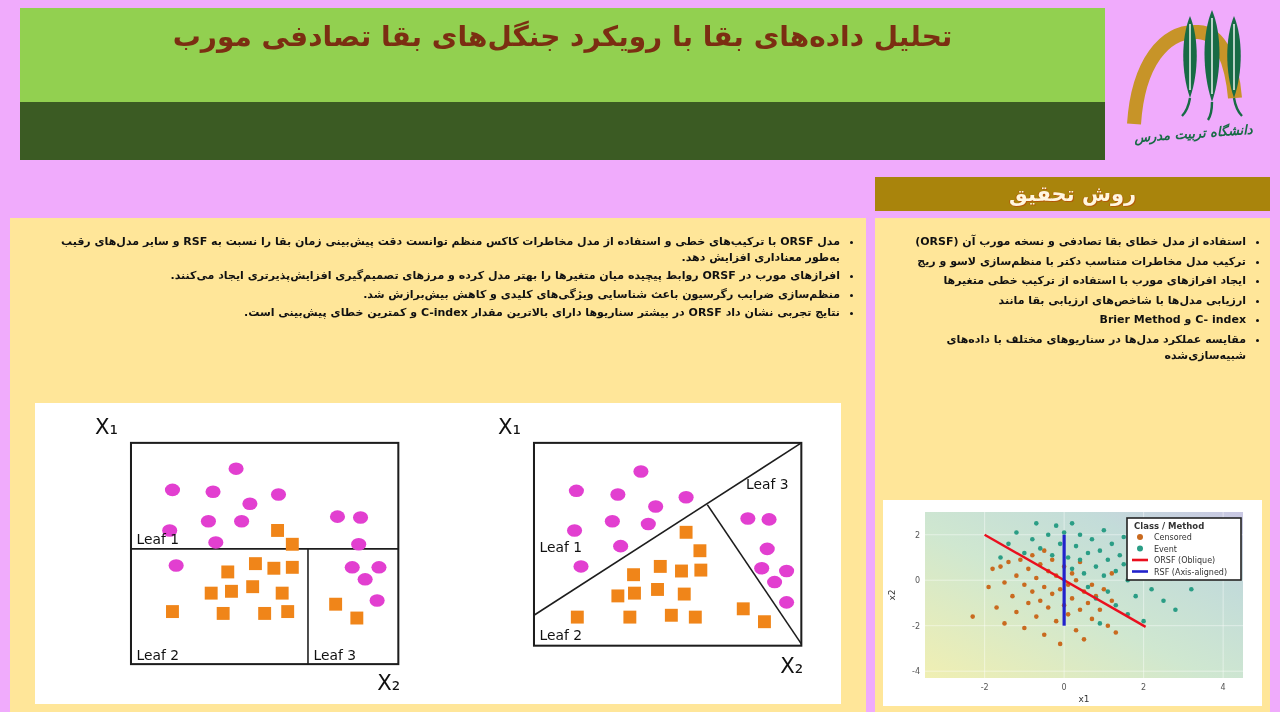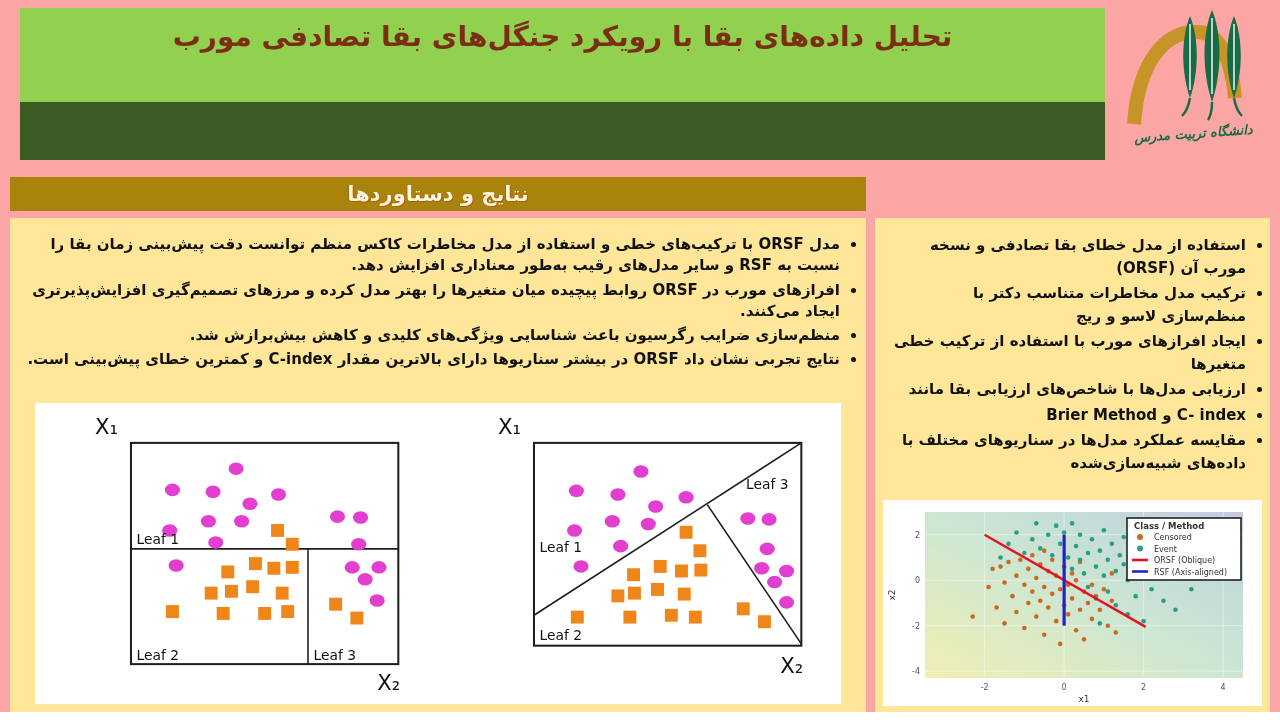--- a/index.html
+++ b/index.html
@@ -1,16 +1,16 @@
 <!DOCTYPE html>
 <html lang="fa"><head>
 <meta charset="utf-8">
 <style>
   html,body{margin:0;padding:0;background:#ffffff;}
-  #stage{position:relative;width:1280px;height:712px;background:#fca5a5;overflow:hidden;
+  #stage{position:relative;width:1280px;height:712px;background:#f0abfc;overflow:hidden;
          font-family:"DejaVu Sans",sans-serif;}
   
   .title-bar{position:absolute;left:20px;top:8px;width:1085px;height:94px;background:#92D050;}
   .title-text{direction:rtl;text-align:center;padding-top:12px;font-size:28px;font-weight:bold;
               color:#7B2E12;}
   .affil-bar{position:absolute;left:20px;top:102px;width:1085px;height:58px;background:#3B5B23;}
   .affil-inner{direction:rtl;display:flex;justify-content:center;gap:34px;padding-top:11px;
                font-size:16.5px;font-weight:bold;color:#A8D08D;}
   .logo-wrap{position:absolute;left:1112px;top:6px;width:162px;height:162px;display:flex;
              flex-direction:column;align-items:center;justify-content:flex-start;}
@@ -20,21 +20,21 @@
   .sec-header{position:absolute;height:34px;background:#A9840C;color:#FFF7DF;font-weight:bold;
               font-size:21px;text-align:center;line-height:34px;direction:rtl;
               text-shadow:1px 1px 0 rgba(190,40,0,.45), -1px 0 0 rgba(190,40,0,.35);}
   #results-header{left:10px;top:177px;width:856px;}
   #method-header{left:875px;top:177px;width:395px;}
   
   .panel{position:absolute;top:218px;background:#FFE699;}
   #results-panel{left:10px;width:856px;height:494px;}
   #method-panel{left:875px;width:395px;height:494px;}
   .bullets{direction:rtl;margin:0;padding:16px 26px 0 14px;list-style:disc;color:#111;
-           font-size:15px;font-weight:bold;line-height:1.42;text-align:right;}
+           font-size:11px;font-weight:bold;line-height:1.42;text-align:right;}
   .bullets li{margin-bottom:3px;}
   #method-panel .bullets{padding:16px 24px 0 10px;line-height:1.5;}
   
   #tree-figure{position:absolute;left:25px;top:185px;width:806px;height:301px;background:#ffffff;
                display:flex;justify-content:space-around;align-items:center;}
   #scatter-figure{position:absolute;left:8px;top:282px;width:379px;height:206px;background:#ffffff;}
   svg text{font-family:"DejaVu Sans",sans-serif;}
 </style>
 </head>
 <body>
@@ -65,21 +65,20 @@
       </g>
       <g stroke="#176B45" stroke-width="2.4" fill="none">
         <path d="M 72 92 Q 70 104 64 110"></path>
         <path d="M 94 96 Q 94 108 90 114"></path>
         <path d="M 116 92 Q 118 104 124 110"></path>
       </g>
     </svg>
     <div class="logo-caption">دانشگاه تربیت مدرس</div>
   </div>
 
-  <div class="sec-header" id="results-header">نتایج و دستاوردها</div>
   <div class="panel" id="results-panel">
     <ul class="bullets" id="results-list">
         <li>مدل ORSF با ترکیب‌های خطی و استفاده از مدل مخاطرات کاکس منظم توانست دقت پیش‌بینی زمان بقا را نسبت به RSF و سایر مدل‌های رقیب به‌طور معناداری افزایش دهد.</li>
         <li>افرازهای مورب در ORSF روابط پیچیده میان متغیرها را بهتر مدل کرده و مرزهای تصمیم‌گیری افزایش‌پذیرتری ایجاد می‌کنند.</li>
         <li>منظم‌سازی ضرایب رگرسیون باعث شناسایی ویژگی‌های کلیدی و کاهش بیش‌برازش شد.</li>
         <li>نتایج تجربی نشان داد ORSF در بیشتر سناریوها دارای بالاترین مقدار C-index و کمترین خطای پیش‌بینی است.</li>
       </ul>
     <div id="tree-figure">
       <svg id="diagram-axis" width="390" height="295" viewBox="0 0 400 320">
           <rect x="85" y="40" width="290" height="240" fill="#ffffff" stroke="#1d1d1d" stroke-width="2.2"></rect>
@@ -163,20 +162,21 @@
           <rect x="328" y="227" width="14" height="14" fill="#F08519"></rect>
           <text x="91" y="158" font-size="15" fill="#111">Leaf 1</text>
           <text x="91" y="254" font-size="15" fill="#111">Leaf 2</text>
           <text x="315" y="90" font-size="15" fill="#111">Leaf 3</text>
           <text x="46" y="30" font-size="23" fill="#111">X₁</text>
           <text x="352" y="290" font-size="23" fill="#111">X₂</text>
         </svg>
     </div>
   </div>
 
+  <div class="sec-header" id="method-header">روش تحقیق</div>
   <div class="panel" id="method-panel">
     <ul class="bullets" id="method-list">
         <li>استفاده از مدل خطای بقا تصادفی و نسخه مورب آن (ORSF)</li>
         <li>ترکیب مدل مخاطرات متناسب دکتر با منظم‌سازی لاسو و ریج</li>
         <li>ایجاد افرازهای مورب با استفاده از ترکیب خطی متغیرها</li>
         <li>ارزیابی مدل‌ها با شاخص‌های ارزیابی بقا مانند</li>
         <li>C- index و Brier Method</li>
         <li>مقایسه عملکرد مدل‌ها در سناریوهای مختلف با داده‌های شبیه‌سازی‌شده</li>
       </ul>
     <div id="scatter-figure">

